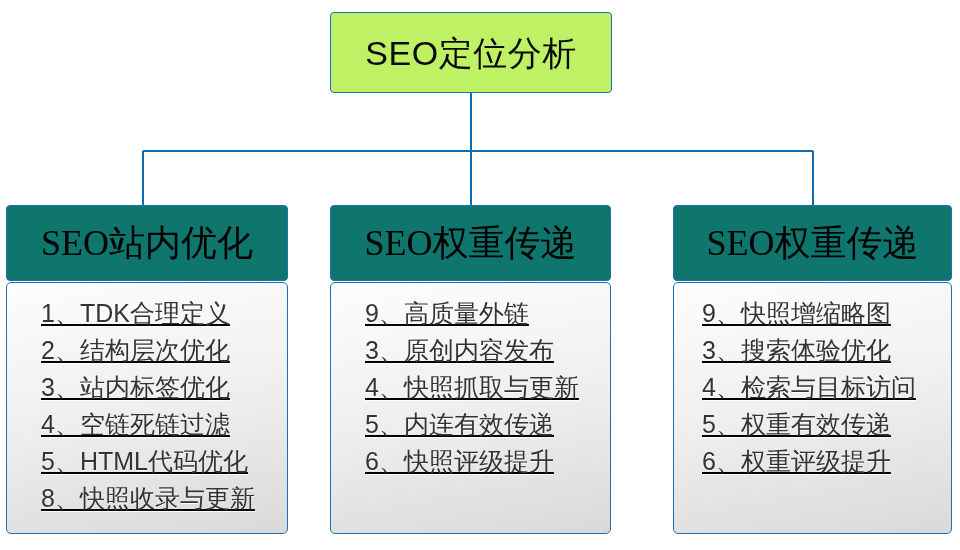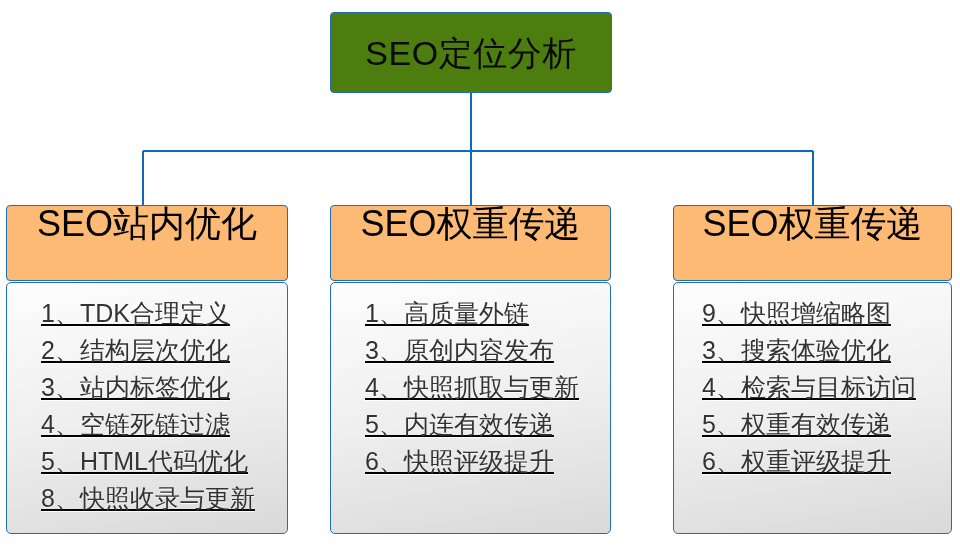--- a/index.html
+++ b/index.html
@@ -34,21 +34,21 @@
   }
 
   
   .root-node {
     position: absolute;
     left: 330px;
     top: 12px;
     width: 282px;
     height: 81px;
     box-sizing: border-box;
-    background: #4d7c0f;
+    background: #bef264;
     border: 1.6px solid #1f6fb5;
     border-radius: 4px;
     display: flex;
     align-items: center;
     justify-content: center;
   }
   .root-node-label {
     font-size: 34px;
     color: #0a0a0a;
     letter-spacing: 0.5px;
@@ -62,26 +62,27 @@
     top: 205px;
   }
   .branch-1 { left: 6px;   width: 282px; }
   .branch-2 { left: 330px; width: 281px; }
   .branch-3 { left: 673px; width: 279px; }
 
   .branch-header {
     box-sizing: border-box;
     width: 100%;
     height: 76px;
-    background: #fdba74;
+    background: #0f766e;
     border: 1.6px solid #1f6fb5;
     border-radius: 4px;
     display: flex;
-    align-items: flex-start;
+    align-items: center;
     justify-content: center;
+    font-family: Liberation Serif, serif;
   }
   .branch-header-label {
     font-size: 36px;
     color: #000000;
     line-height: 1;
     white-space: nowrap;
   }
 
   .branch-body {
     box-sizing: border-box;
@@ -141,21 +142,21 @@
       <div class="branch-item">5、HTML代码优化</div>
       <div class="branch-item">8、快照收录与更新</div>
     </div>
   </div>
 
   <div class="branch branch-2">
     <div class="branch-header">
       <span class="branch-header-label">SEO权重传递</span>
     </div>
     <div class="branch-body">
-      <div class="branch-item">1、高质量外链</div>
+      <div class="branch-item">9、高质量外链</div>
       <div class="branch-item">3、原创内容发布</div>
       <div class="branch-item">4、快照抓取与更新</div>
       <div class="branch-item">5、内连有效传递</div>
       <div class="branch-item">6、快照评级提升</div>
     </div>
   </div>
 
   <div class="branch branch-3">
     <div class="branch-header">
       <span class="branch-header-label">SEO权重传递</span>

